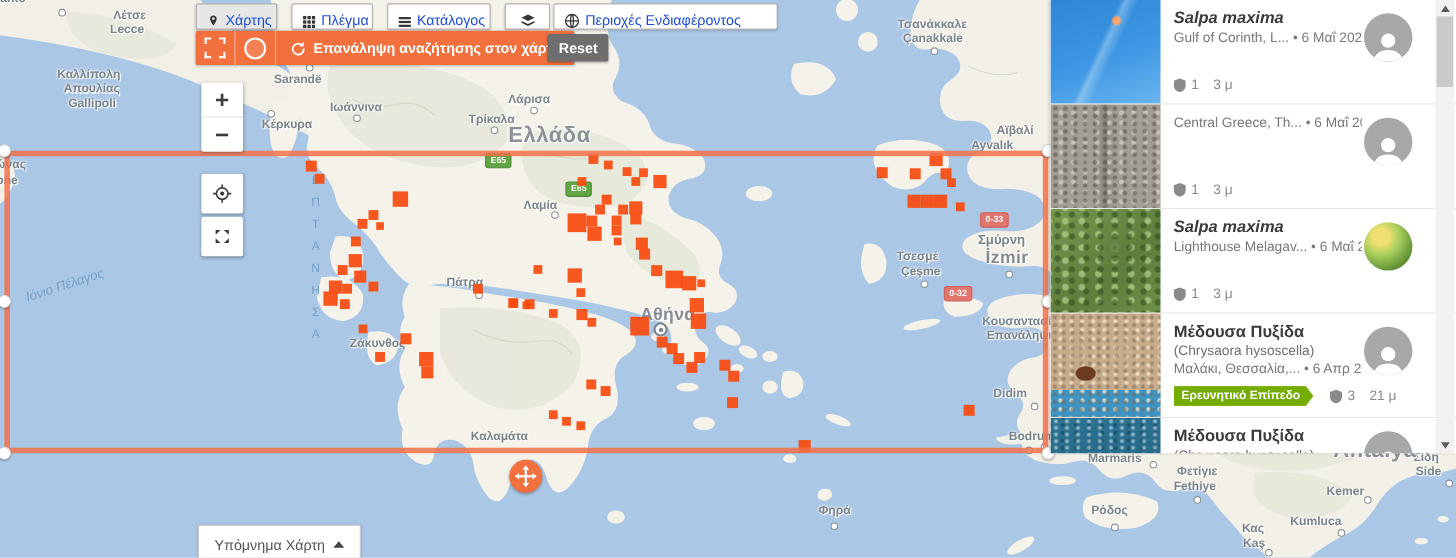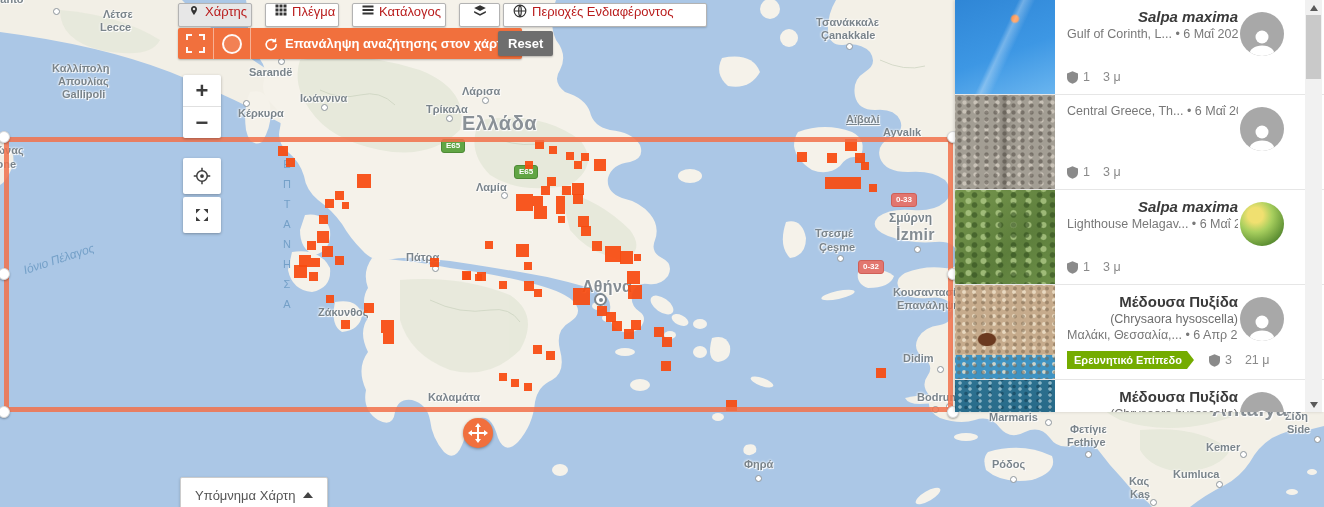--- a/index.html
+++ b/index.html
@@ -30,22 +30,22 @@
   
   #sel-rect{position:absolute;left:4px;top:137px;width:949px;height:275px;z-index:4;
             border:5px solid rgba(241,113,74,.85);box-sizing:border-box;pointer-events:none;}
   .handle{position:absolute;width:10px;height:10px;background:#fff;border:1px solid #d8d8d8;
           border-radius:50%;box-shadow:0 1px 2px rgba(0,0,0,.3);z-index:5;transform:translate(-50%,-50%);}
   #move-handle{position:absolute;left:463px;top:418px;width:30px;height:30px;border-radius:50%;
                background:#f1703d;z-index:5;box-shadow:0 1px 3px rgba(0,0,0,.35);
                display:flex;align-items:center;justify-content:center;}
   
   .ttab{position:absolute;top:3px;height:24px;background:#fff;border:1px solid #b3b3b3;
-        border-radius:2px;box-shadow:0 1px 2px rgba(0,0,0,.18);display:flex;align-items:flex-start;
-        gap:5px;padding:0 9px;font-size:13px;color:#b91c1c;z-index:10;cursor:pointer;box-sizing:border-box;}
+        border-radius:2px;box-shadow:0 1px 2px rgba(0,0,0,.18);display:flex;align-items:flex-end;
+        gap:5px;padding:0 9px;font-size:13px;color:#1d4ed8;z-index:10;cursor:pointer;box-sizing:border-box;}
   .ttab.active{background:#e7e7e7;}
   .ttab svg{flex:0 0 auto;}
   
   #action-bar{position:absolute;left:178px;top:28px;height:31px;background:#f1703d;z-index:10;
               display:flex;align-items:stretch;border-radius:2px;box-shadow:0 1px 2px rgba(0,0,0,.25);}
   .obtn{display:flex;align-items:center;justify-content:center;padding:0 8px;cursor:pointer;}
   .obtn + .obtn{border-left:1px solid rgba(255,255,255,.45);}
   #redo-btn{display:flex;align-items:center;gap:7px;color:#fff;font-size:13px;font-weight:700;
             padding:0 12px;cursor:pointer;border-left:1px solid rgba(255,255,255,.45);}
   #reset-btn{position:absolute;left:498px;top:31px;height:25px;background:#6e6e6e;color:#fff;
@@ -62,21 +62,21 @@
   #locate-btn{top:158px;height:36px;display:flex;align-items:center;justify-content:center;cursor:pointer;}
   #fullscreen-btn{top:197px;height:36px;display:flex;align-items:center;justify-content:center;cursor:pointer;}
   
   #legend-btn{position:absolute;left:180px;top:477px;height:34px;background:#fff;border:1px solid #ccc;
               border-radius:2px 2px 0 0;z-index:10;display:flex;align-items:center;gap:8px;
               padding:0 14px;font-size:13px;color:#555;cursor:pointer;box-shadow:0 1px 3px rgba(0,0,0,.2);}
   .tri-up{width:0;height:0;border-left:5px solid transparent;border-right:5px solid transparent;
           border-bottom:6px solid #444;}
   
   #obs-panel{position:absolute;left:955px;top:0;width:369px;height:412px;background:#fff;z-index:20;
-             overflow:hidden;box-shadow:-1px 0 3px rgba(0,0,0,.15);text-align:right;}
+             overflow:hidden;box-shadow:-1px 0 3px rgba(0,0,0,.15);}
   .card{position:relative;height:95px;border-bottom:1px solid #e6e6e6;box-sizing:border-box;cursor:pointer;}
   .card-photo{position:absolute;left:0;top:0;width:100px;height:94px;}
   .card-body{position:absolute;left:112px;top:8px;right:86px;}
   .card-title{font-size:15px;font-weight:700;color:#3a3a3a;line-height:18px;white-space:nowrap;overflow:hidden;}
   .card-title .it{font-style:italic;}
   .card-sci{font-size:12.5px;color:#6e6e6e;line-height:16px;}
   .card-sub{font-size:12.5px;color:#787878;line-height:17px;white-space:nowrap;overflow:hidden;}
   .card-meta{position:absolute;left:112px;bottom:10px;display:flex;align-items:center;gap:5px;
              font-size:12.5px;color:#8a8a8a;}
   .card-meta .age{margin-left:8px;}
@@ -211,21 +211,21 @@
         <span class="mlabel big" style="left: 462px; top: 112px; text-align: center;">Ελλάδα</span>
         <span class="mlabel city" style="left: 476px; top: 181px;">Λαμία</span>
         <span class="mlabel city" style="left: 406px; top: 251px;">Πάτρα</span>
         <span class="mlabel city" style="left: 318px; top: 306px;">Ζάκυνθος</span>
         <span class="mlabel city" style="left: 428px; top: 391px;">Καλαμάτα</span>
         <span class="mlabel mid" style="left: 582px; top: 278px;">Αθήνα</span>
         <span class="mlabel water" style="left: 22px; top: 252px; transform: rotate(-18deg);">Ιόνιο Πέλαγος</span>
         <span class="mlabel waterv" style="left: 281px; top: 158px;">ΕΠΤΑΝΗΣΑ</span>
         <span class="mlabel city" style="left: 816px; top: 16px;">Τσανάκκαλε</span>
         <span class="mlabel city" style="left: 821px; top: 29px;">Çanakkale</span>
-        <span class="mlabel city" style="left: 846px; top: 113px; text-decoration: underline;">Αϊβαλί</span>
+        <span class="mlabel city" style="left: 906px; top: 113px;">Αϊβαλί</span>
         <span class="mlabel city" style="left: 855px; top: 126px; margin-left: 28px;">Ayvalık</span>
         <span class="mlabel city2" style="left: 889px; top: 211px;">Σμύρνη</span>
         <span class="mlabel mid" style="left: 896px; top: 226px;">İzmir</span>
         <span class="mlabel city" style="left: 815px; top: 227px;">Τσεσμέ</span>
         <span class="mlabel city" style="left: 819px; top: 241px;">Çeşme</span>
         <span class="mlabel city" style="left: 893px; top: 286px;">Κουσαντασί</span>
         <span class="mlabel city" style="left: 897px; top: 299px;">Επανάληψη</span>
         <span class="mlabel city" style="left: 903px; top: 352px;">Didim</span>
         <span class="mlabel city" style="left: 917px; top: 391px;">Bodrum</span>
         <span class="mlabel city" style="left: 989px; top: 411px;">Marmaris</span>

